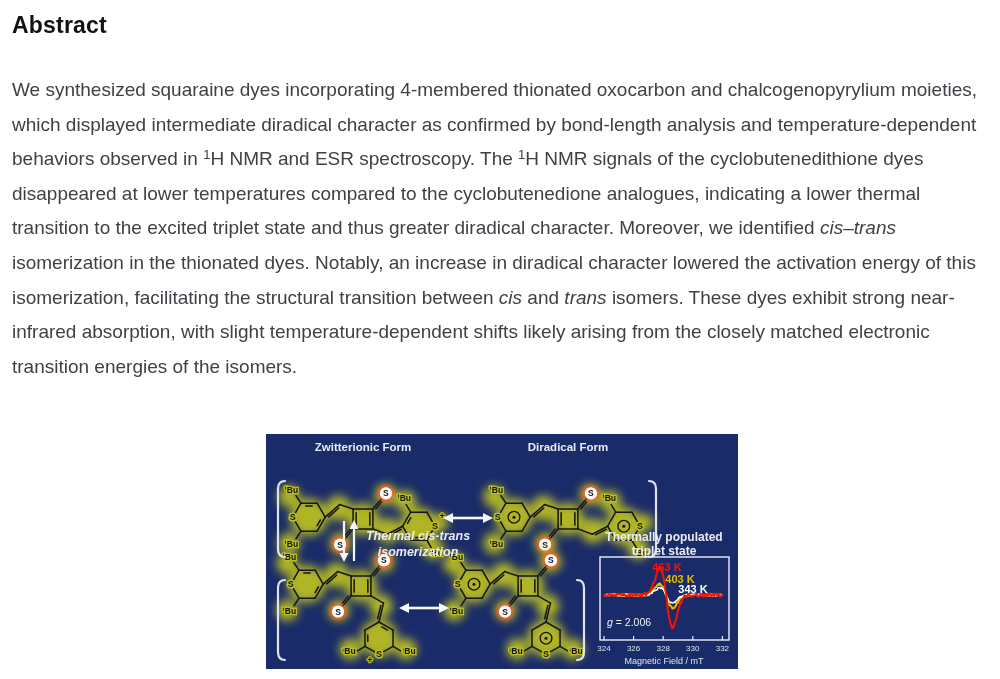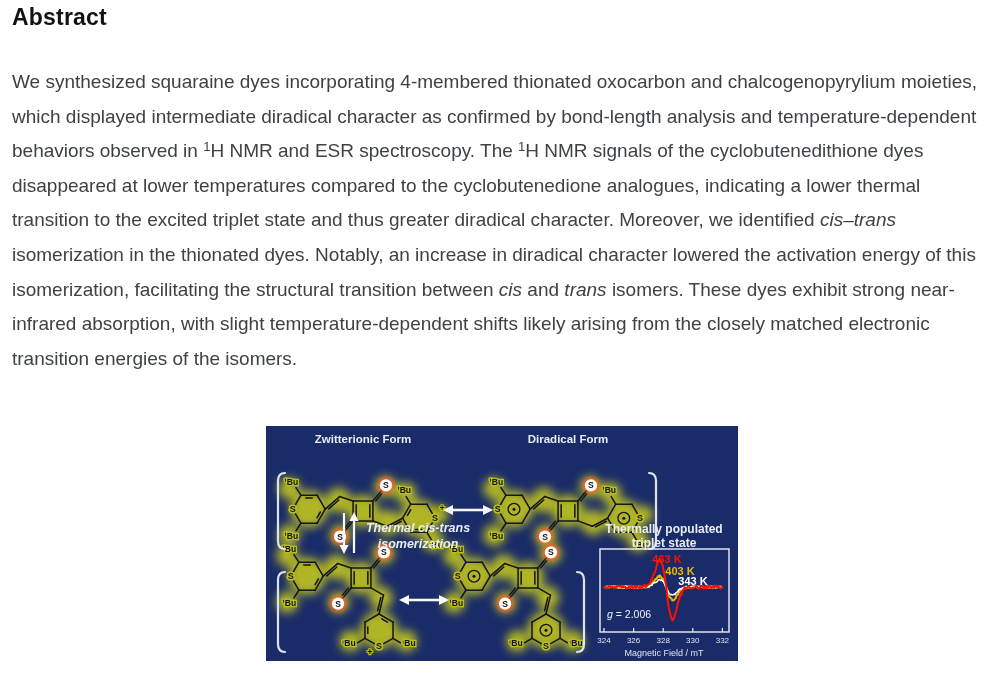--- a/index.html
+++ b/index.html
@@ -1,17 +1,17 @@
 <!DOCTYPE html>
 <html><head>
 <meta charset="utf-8">
 <style>
   html,body{margin:0;padding:0;background:#ffffff;}
   body{width:1000px;height:679px;overflow:hidden;font-family:"Liberation Sans",sans-serif;}
-  .content{padding:4px 8px 0 12px;}
+  .content{padding:12px 8px 0 12px;}
   h2.section-title{margin:0;font-size:23px;font-weight:bold;color:#121212;letter-spacing:.2px;
     font-family:"Liberation Sans",sans-serif;}
   p.abstract{margin:34px 0 2px 0;max-width:980px;font-size:19px;line-height:34.6px;color:#3d4247;
     font-family:"Liberation Sans",sans-serif;}
   p.abstract sup{font-size:13px;line-height:0;vertical-align:baseline;position:relative;top:-6px;}
   p.abstract i{font-style:italic;}
   figure.ga{margin:50px auto 0;width:472px;height:235px;padding:0;}
   svg text{font-family:"Liberation Sans",sans-serif;}
 </style>
 </head>

